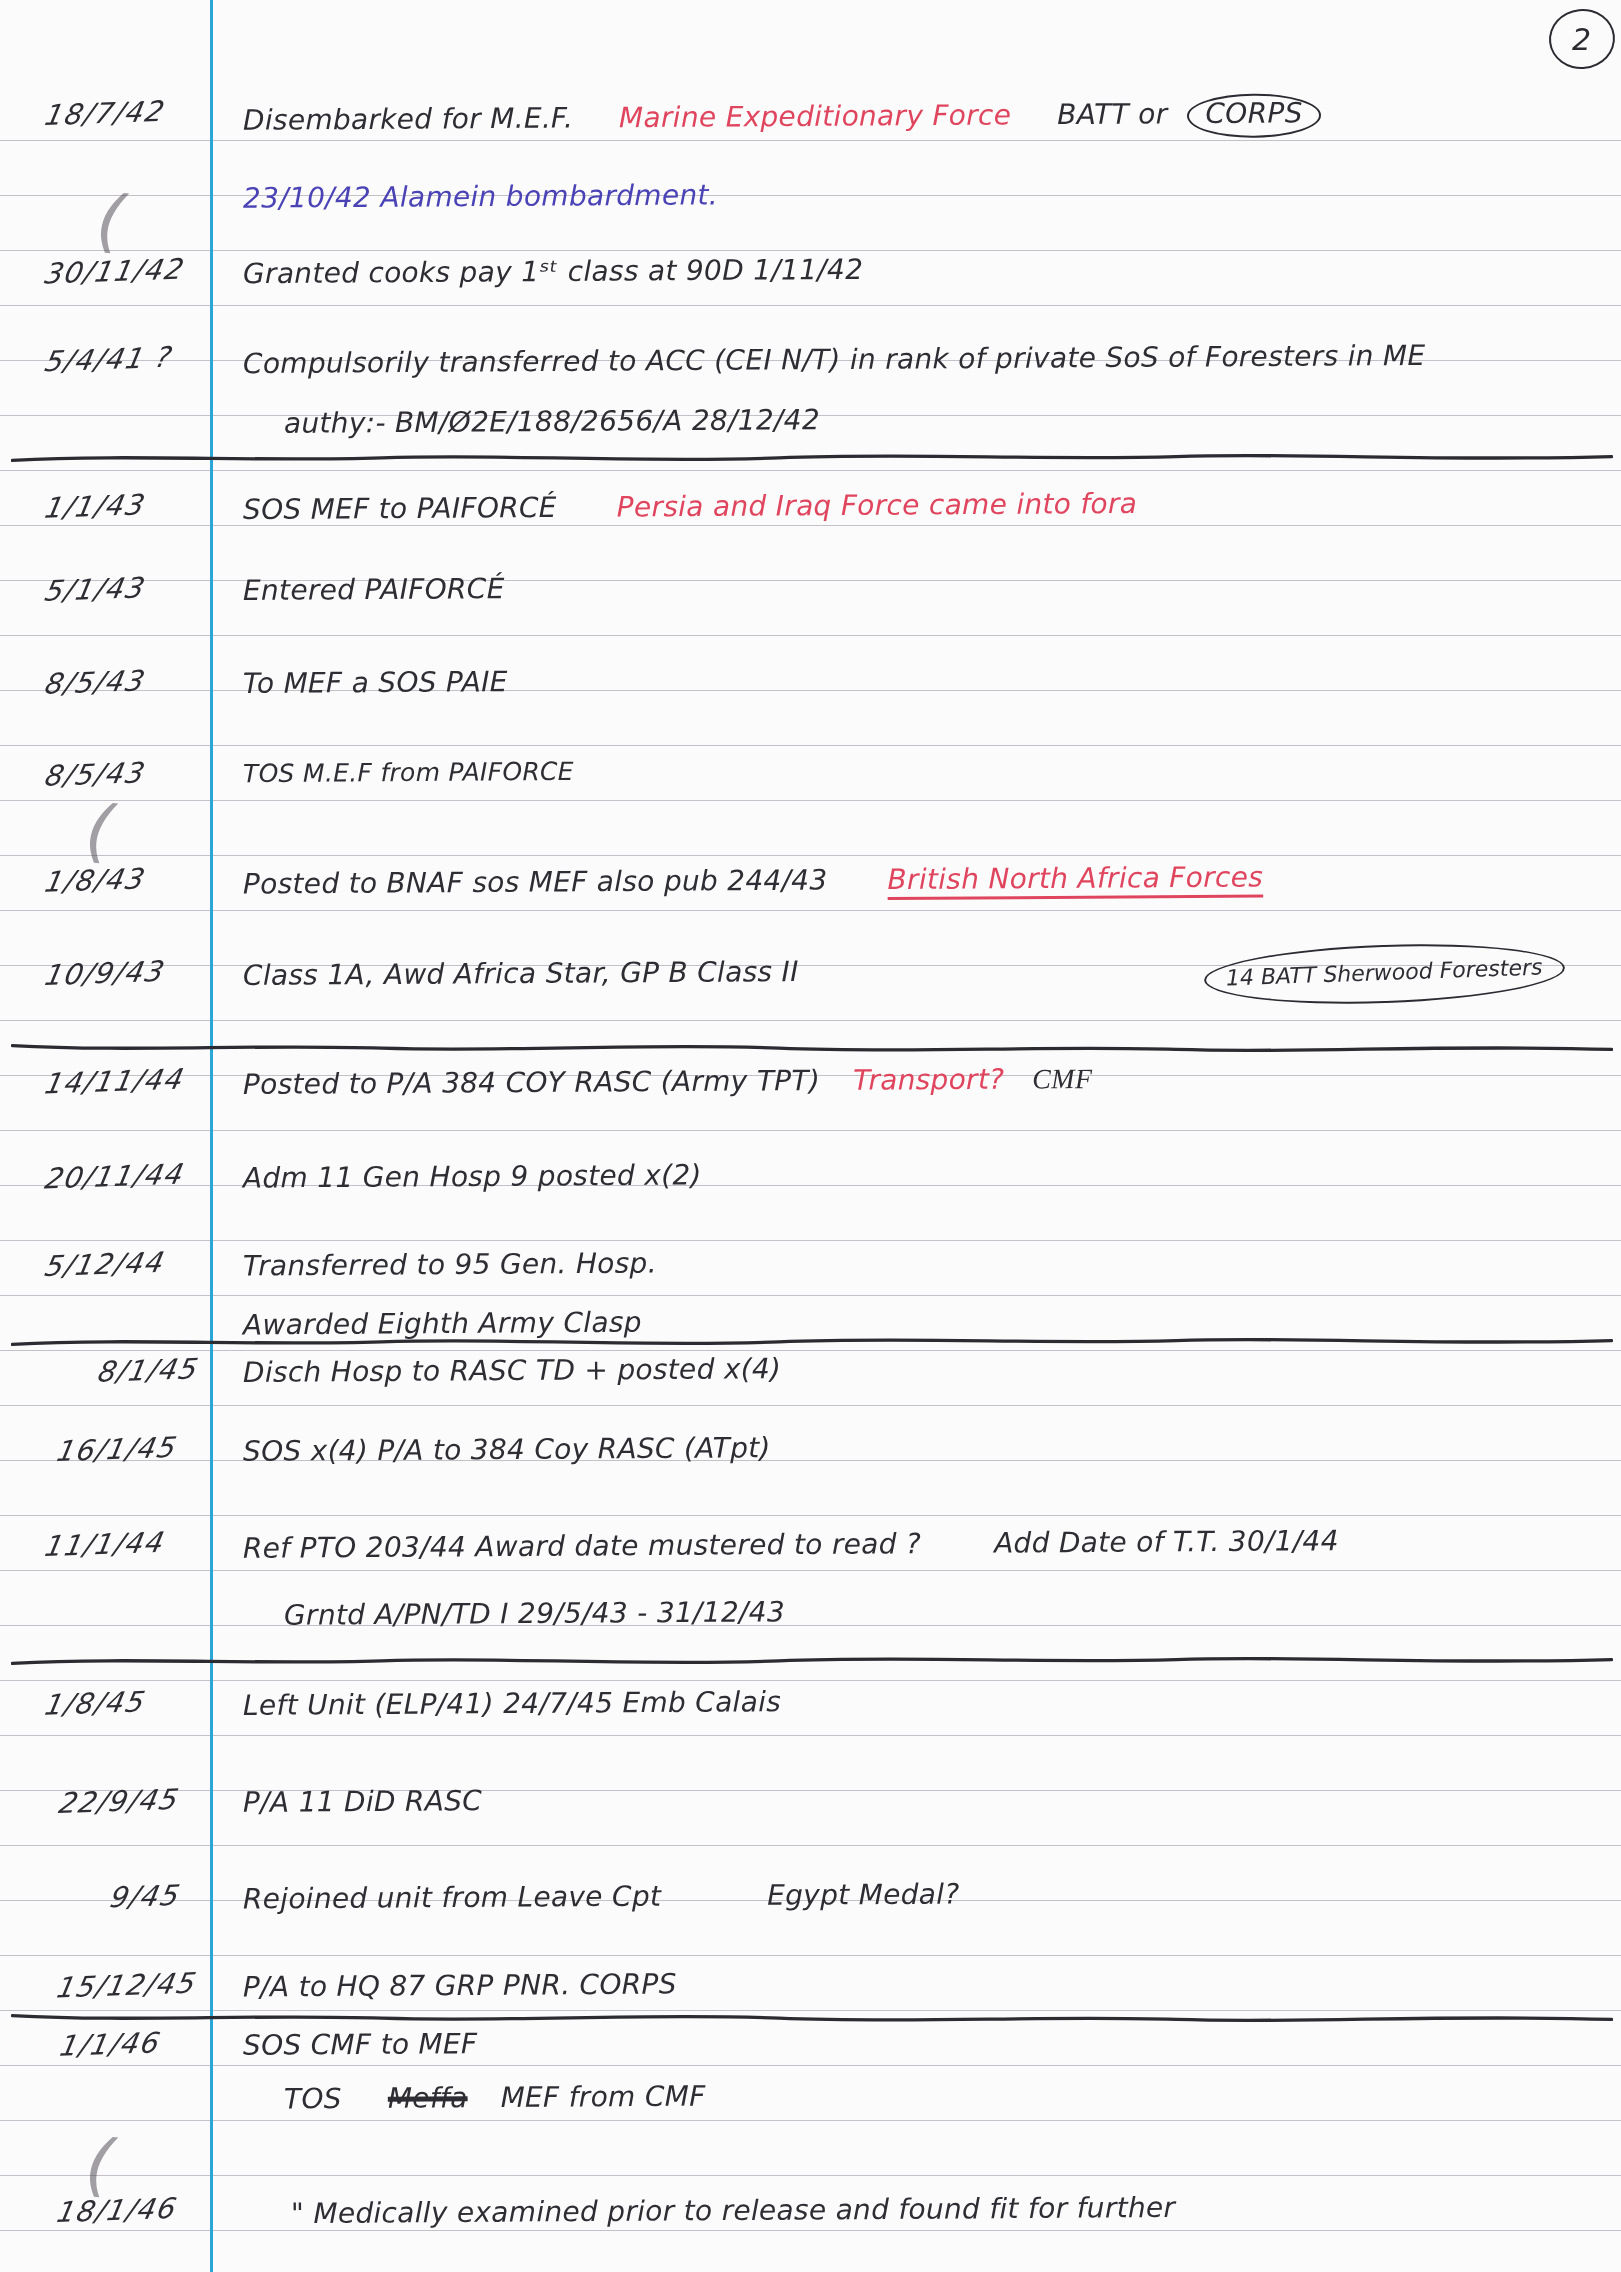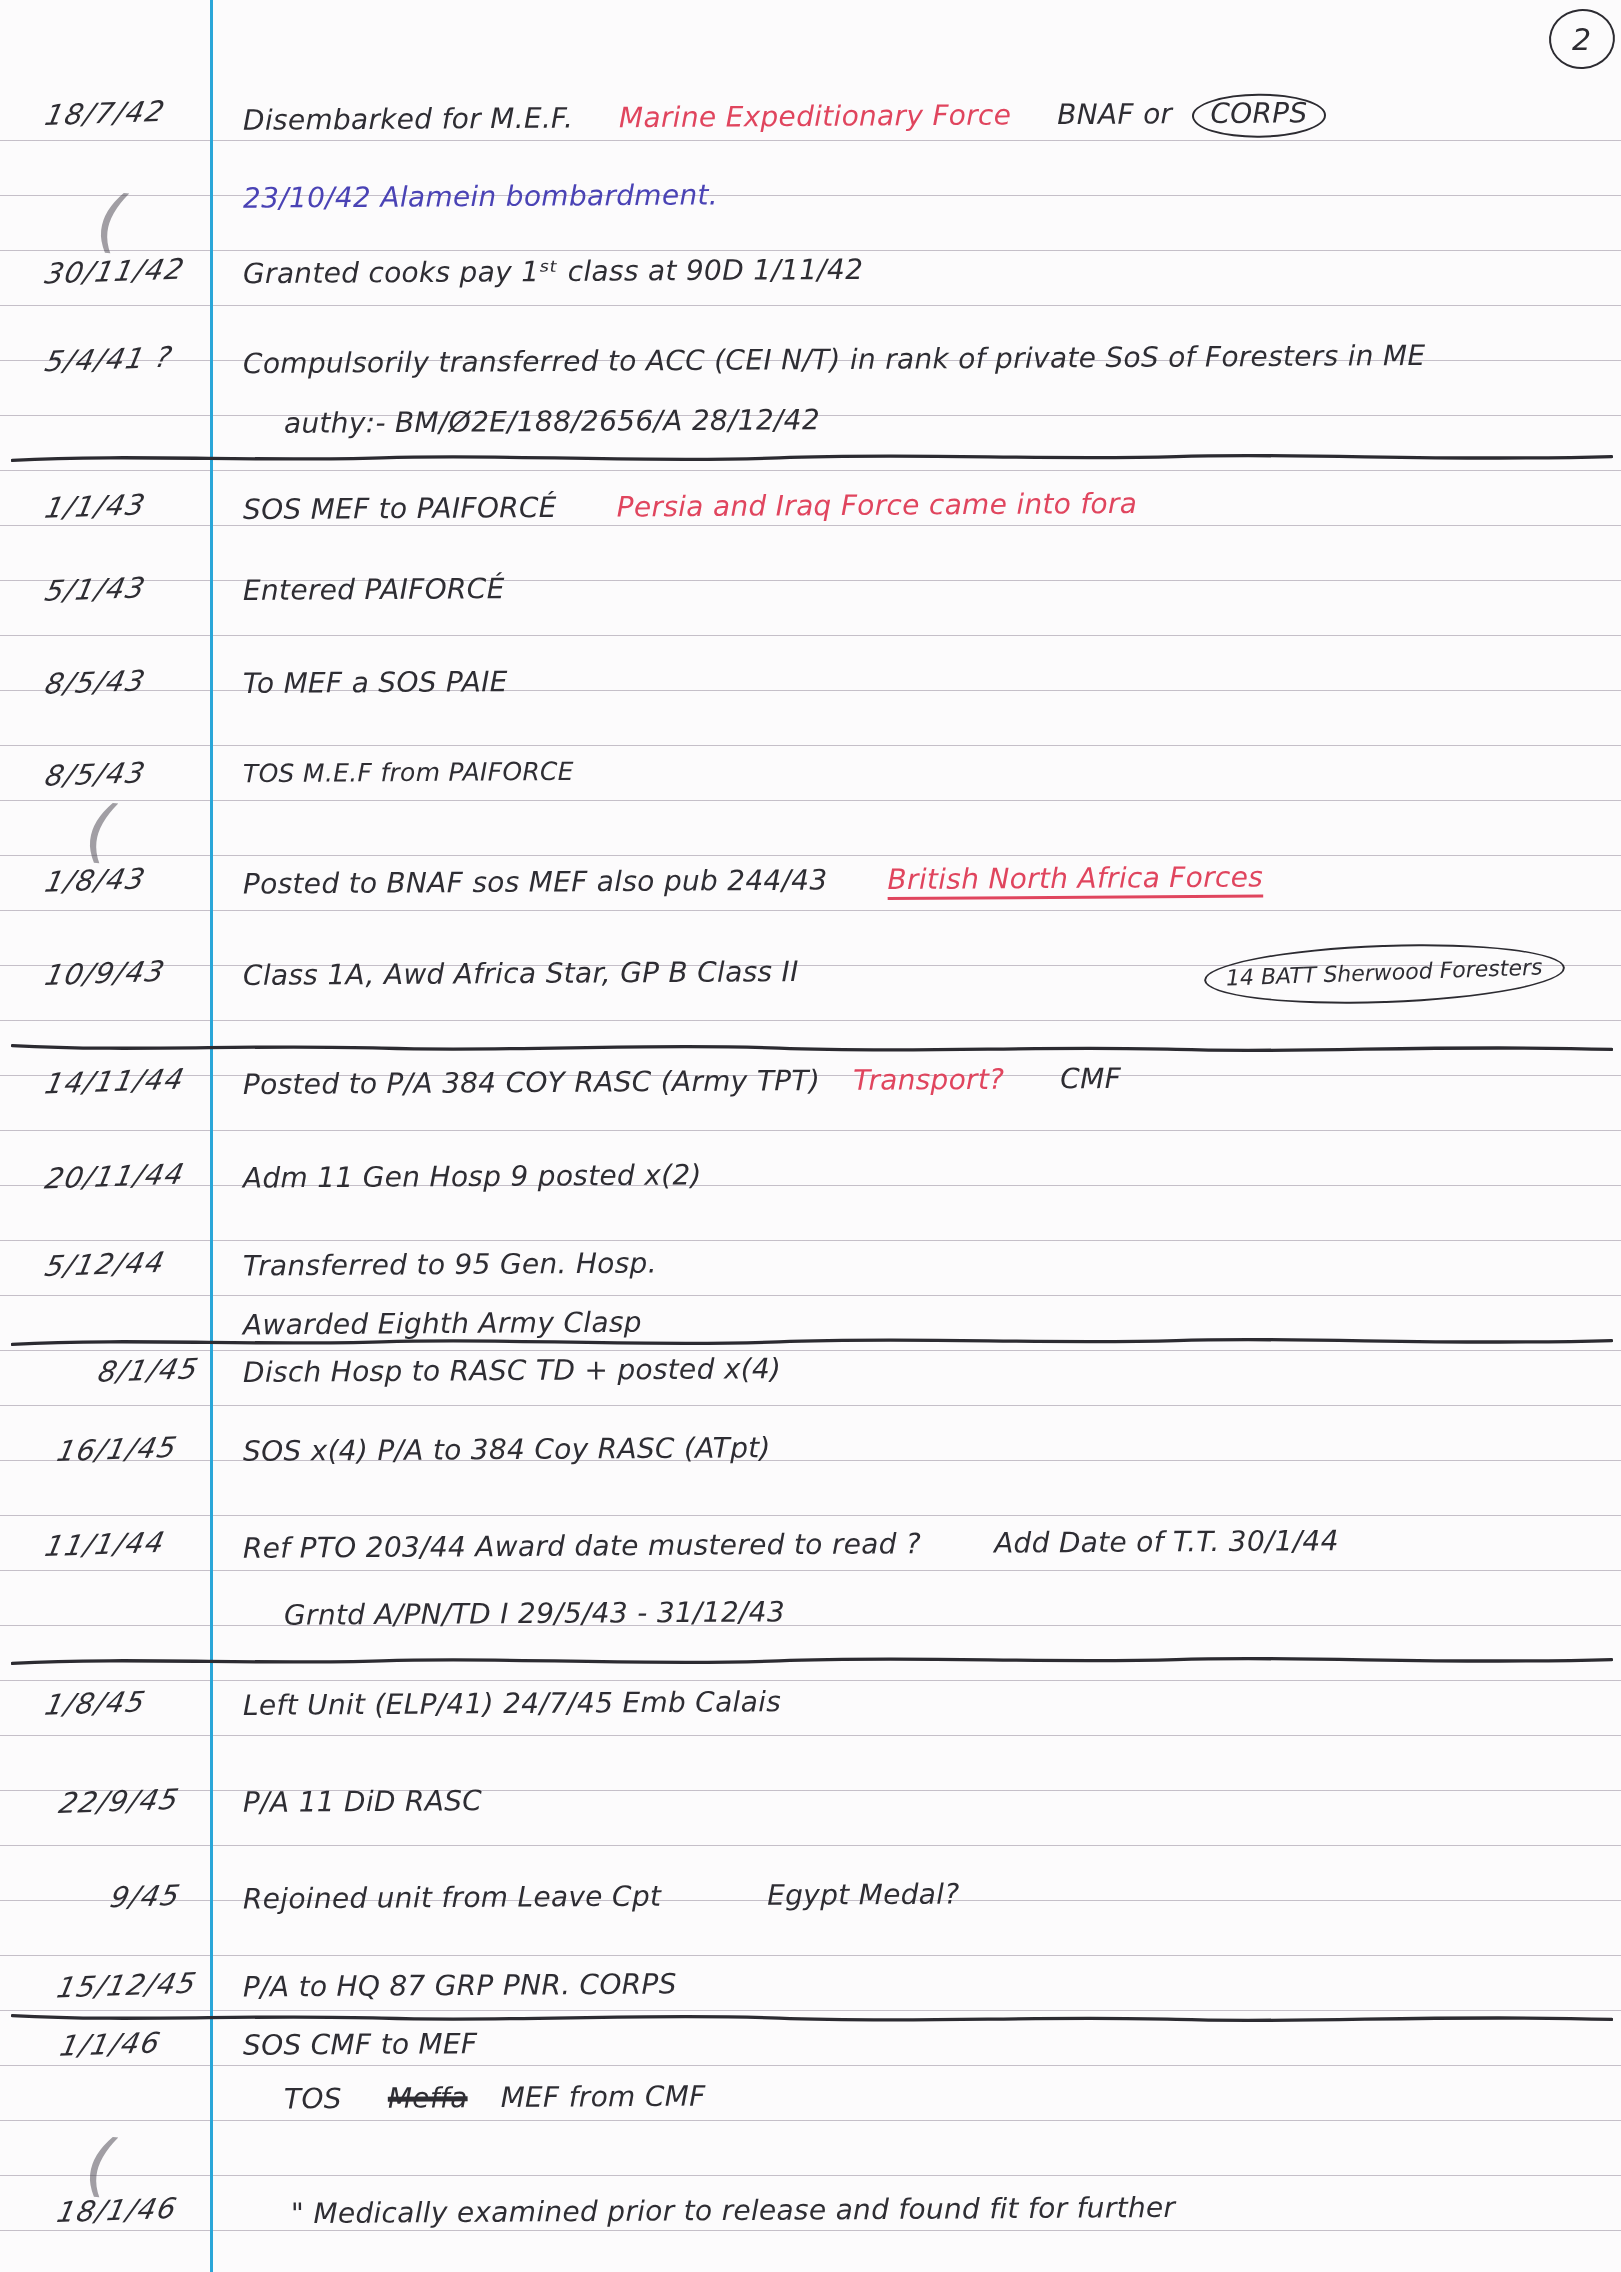--- a/index.html
+++ b/index.html
@@ -82,21 +82,21 @@
 <body>
 
 <div class="page">
   <div class="ruled-lines"></div>
   <div class="margin-line"></div>
   <div class="page-number-circle">
     <span class="page-number">2</span>
   </div>
   <div id="rows-layer">
       <div class="entry-date" style="left: 46px; top: 97px;">18/7/42</div>
-      <div class="entry-text" style="left: 243px; top: 97px;"><span class="seg ink-black">Disembarked for M.E.F.</span><span class="seg ink-red" style="margin-left: 46px;">Marine Expeditionary Force</span><span class="seg ink-black" style="margin-left: 46px;">BNAF or</span><span class="seg ink-black circled" style="margin-left: 20px;">CORPS</span></div>
+      <div class="entry-text" style="left: 243px; top: 97px;"><span class="seg ink-black">Disembarked for M.E.F.</span><span class="seg ink-red" style="margin-left: 46px;">Marine Expeditionary Force</span><span class="seg ink-black" style="margin-left: 46px;">BATT or</span><span class="seg ink-black circled" style="margin-left: 20px;">CORPS</span></div>
       <div class="pen" style="left: 97px; top: 189px;">(</div>
       <div class="entry-text" style="left: 243px; top: 180px;"><span class="seg ink-blue">23/10/42  Alamein bombardment.</span></div>
       <div class="entry-date" style="left: 46px; top: 255px;">30/11/42</div>
       <div class="entry-text" style="left: 243px; top: 255px;"><span class="seg ink-black">Granted cooks pay 1ˢᵗ class at 90D 1/11/42</span></div>
       <div class="entry-date" style="left: 46px; top: 343px;">5/4/41 ?</div>
       <div class="entry-text" style="left: 243px; top: 343px;"><span class="seg ink-black">Compulsorily transferred to ACC (CEI N/T) in rank of private  SoS of  Foresters in ME</span></div>
       <div class="entry-text" style="left: 284px; top: 405px;"><span class="seg ink-black">authy:-  BM/Ø2E/188/2656/A   28/12/42</span></div>
       <div class="sep" style="top: 450px;">
         <svg viewBox="0 0 2420 26" preserveAspectRatio="none">
           <path d="M2,16 C180,6 360,18 560,12 C760,6 960,20 1160,12 C1360,4 1560,16 1760,10 C1960,4 2160,18 2418,10" fill="none" stroke="#2c2b31" stroke-width="5" stroke-linecap="round"></path>
@@ -115,21 +115,21 @@
       <div class="entry-text" style="left: 243px; top: 864px;"><span class="seg ink-black">Posted to BNAF sos MEF  also pub  244/43</span><span class="seg ink-red underlined" style="margin-left: 60px;">British North Africa Forces</span></div>
       <div class="entry-date" style="left: 46px; top: 957px;">10/9/43</div>
       <div class="entry-text" style="left: 243px; top: 957px;"><span class="seg ink-black">Class 1A,  Awd Africa Star,  GP B  Class II</span></div>
       <div class="circled-note" style="left: 1204px; top: 945px;">14 BATT Sherwood Foresters</div>
       <div class="sep" style="top: 1039px; transform: scaleY(-1);">
         <svg viewBox="0 0 2420 26" preserveAspectRatio="none">
           <path d="M2,16 C180,6 360,18 560,12 C760,6 960,20 1160,12 C1360,4 1560,16 1760,10 C1960,4 2160,18 2418,10" fill="none" stroke="#2c2b31" stroke-width="5" stroke-linecap="round"></path>
         </svg>
       </div>
       <div class="entry-date" style="left: 46px; top: 1065px;">14/11/44</div>
-      <div class="entry-text" style="left: 243px; top: 1065px;"><span class="seg ink-black">Posted to P/A 384 COY  RASC (Army TPT)</span><span class="seg ink-red" style="margin-left: 33px;">Transport?</span><span class="seg ink-black" style="margin-left: 56px;">CMF</span></div>
+      <div class="entry-text" style="left: 243px; top: 1065px;"><span class="seg ink-black">Posted to P/A 384 COY  RASC (Army TPT)</span><span class="seg ink-red" style="margin-left: 33px;">Transport?</span><span class="seg ink-black" style="margin-left: 28px; font-family: Liberation Serif, serif;">CMF</span></div>
       <div class="entry-date" style="left: 46px; top: 1160px;">20/11/44</div>
       <div class="entry-text" style="left: 243px; top: 1160px;"><span class="seg ink-black">Adm 11 Gen Hosp 9  posted  x(2)</span></div>
       <div class="entry-date" style="left: 46px; top: 1248px;">5/12/44</div>
       <div class="entry-text" style="left: 243px; top: 1248px;"><span class="seg ink-black">Transferred to 95 Gen. Hosp.</span></div>
       <div class="entry-text" style="left: 243px; top: 1307px;"><span class="seg ink-black">Awarded Eighth Army Clasp</span></div>
       <div class="sep" style="top: 1334px;">
         <svg viewBox="0 0 2420 26" preserveAspectRatio="none">
           <path d="M2,16 C180,6 360,18 560,12 C760,6 960,20 1160,12 C1360,4 1560,16 1760,10 C1960,4 2160,18 2418,10" fill="none" stroke="#2c2b31" stroke-width="5" stroke-linecap="round"></path>
         </svg>
       </div>

